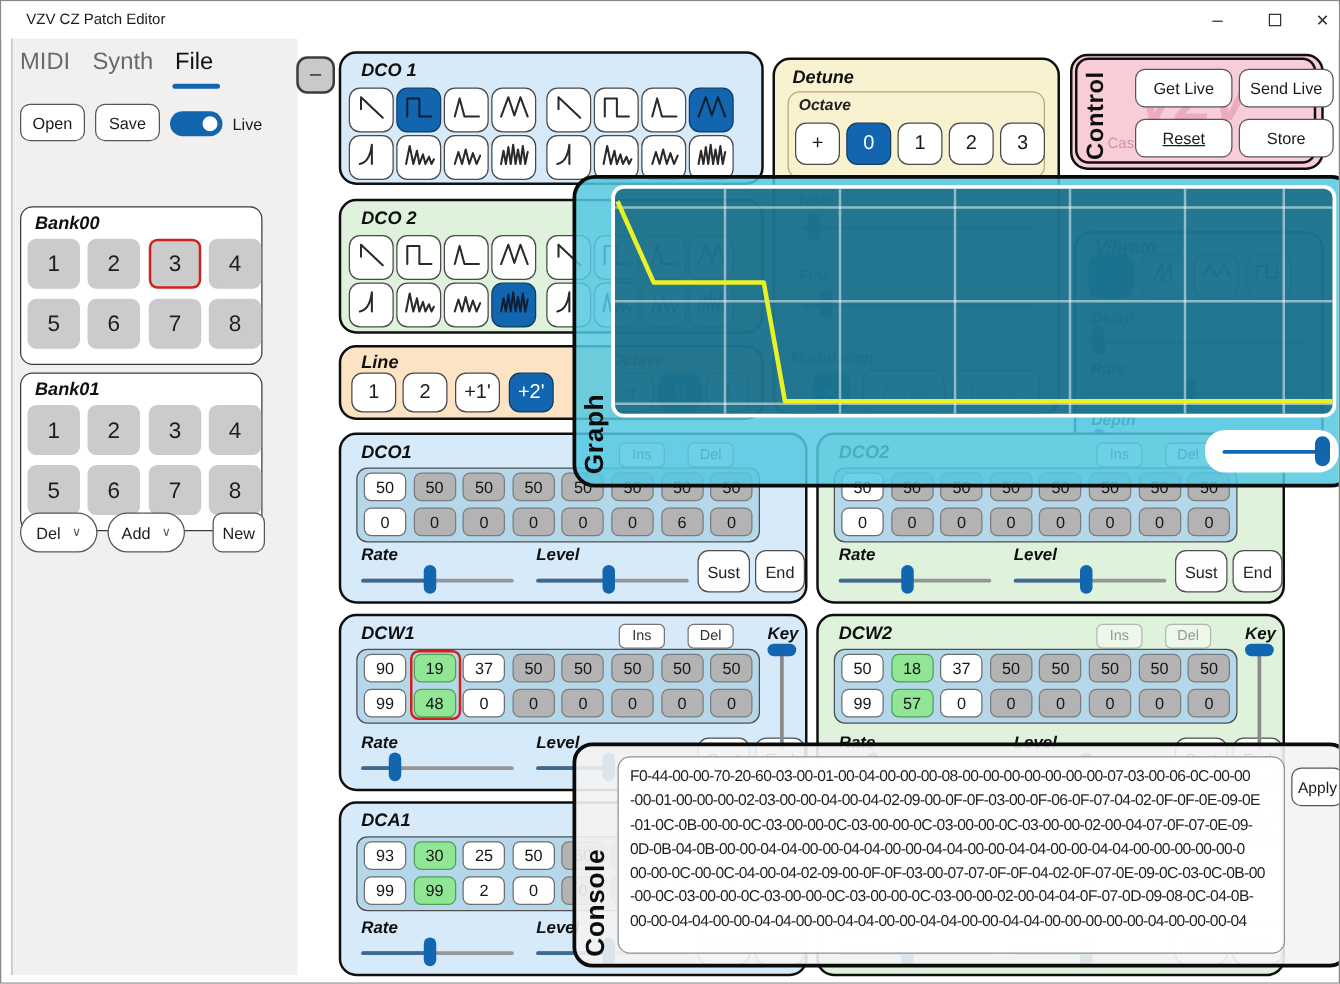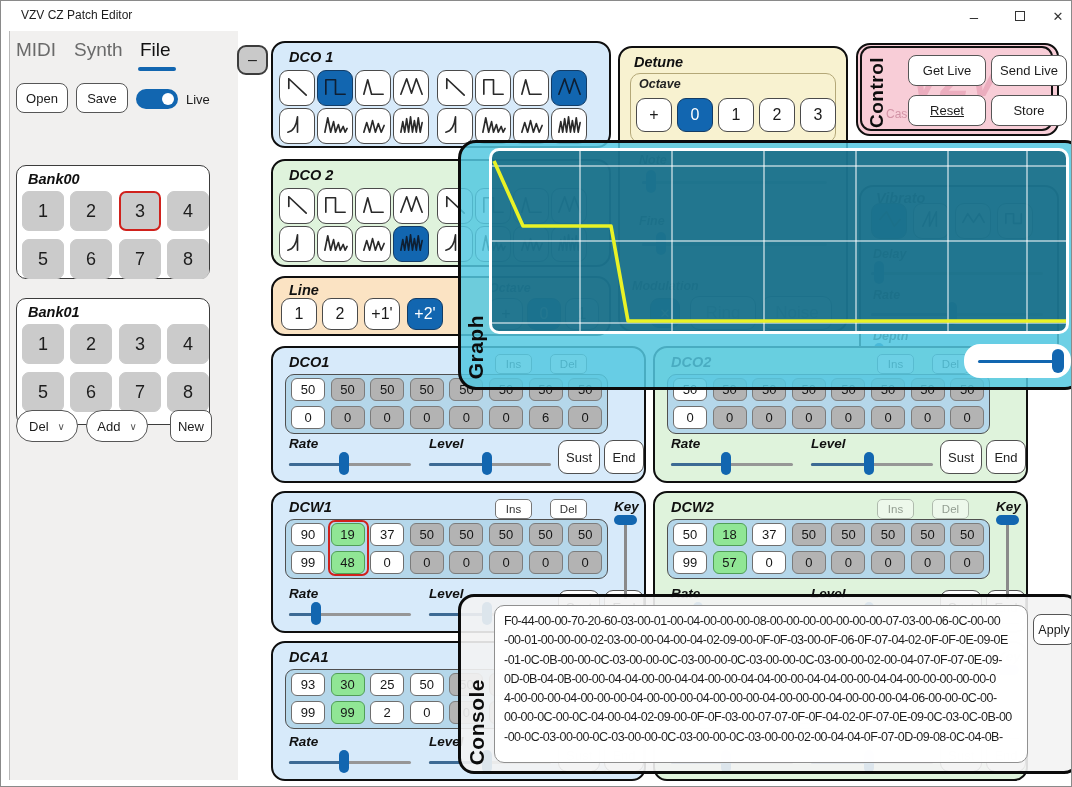--- a/index.html
+++ b/index.html
@@ -57,21 +57,21 @@
       <div class="tab" style="position: absolute; left: 6px; top: 8px;">MIDI</div>
       <div class="tab" style="position: absolute; left: 64px; top: 8px;">Synth</div>
       <div class="tab active" style="position: absolute; left: 130px; top: 8px;">File</div>
       <div style="position: absolute; left: 128px; top: 36px; width: 38px; height: 3.5px; background: rgb(18, 102, 176); border-radius: 2px;"></div>
       <div class="fbtn" style="position: absolute; left: 6px; top: 52px; width: 52px; height: 30px;">Open</div>
       <div class="fbtn" style="position: absolute; left: 66px; top: 52px; width: 52px; height: 30px;">Save</div>
       <div style="position: absolute; left: 126px; top: 58px; width: 42px; height: 20px; background: rgb(18, 102, 176); border-radius: 10px;">
         <div style="position: absolute; left: 26px; top: 4px; width: 12px; height: 12px; background: rgb(255, 255, 255); border-radius: 50%;"></div>
       </div>
       <div style="position: absolute; left: 176px; top: 61px; font-size: 13px; color: rgb(27, 27, 27);">Live</div>
-      <div style="position: absolute; left: 6px; top: 134px; width: 194px; height: 114px; background: rgb(255, 255, 255); border: 1.8px solid rgb(60, 60, 60); border-radius: 10px;">
+      <div style="position: absolute; left: 6px; top: 134px; width: 194px; height: 127px; background: rgb(255, 255, 255); border: 1.8px solid rgb(60, 60, 60); border-radius: 10px;">
         <div class="ptitle" style="position: absolute; left: 11px; top: 5px;">Bank00</div>
         <div class="bankbtn" style="position: absolute; left: 5px; top: 25px;">1</div>
         <div class="bankbtn" style="position: absolute; left: 53px; top: 25px;">2</div>
         <div class="bankbtn selred" style="position: absolute; left: 102px; top: 25px;">3</div>
         <div class="bankbtn" style="position: absolute; left: 150px; top: 25px;">4</div>
         <div class="bankbtn" style="position: absolute; left: 5px; top: 73px;">5</div>
         <div class="bankbtn" style="position: absolute; left: 53px; top: 73px;">6</div>
         <div class="bankbtn" style="position: absolute; left: 102px; top: 73px;">7</div>
         <div class="bankbtn" style="position: absolute; left: 150px; top: 73px;">8</div>
       </div>
@@ -610,19 +610,19 @@
         <div style="position: absolute; left: 88px; top: 5px; width: 12px; height: 24px; background: rgb(18, 102, 176); border-radius: 6px;"></div>
       </div>
     </div>
     <div style="position: absolute; left: 457px; top: 593px; width: 622px; height: 180px; background: rgba(243, 243, 243, 0.9); border: 3px solid rgb(11, 11, 11); border-radius: 16px;">
       <div class="vlabel" style="position: absolute; left: 4px; bottom: 6px; font-size: 21px;">Console</div>
       <div style="position: absolute; left: 33px; top: 8px; width: 534px; height: 158px; background: rgba(255, 255, 255, 0.96); border: 1.6px solid rgb(144, 144, 144); border-radius: 10px; padding: 6px 9px; overflow: hidden;">
         <div class="conline">F0-44-00-00-70-20-60-03-00-01-00-04-00-00-00-08-00-00-00-00-00-00-00-07-03-00-06-0C-00-00</div>
         <div class="conline">-00-01-00-00-00-02-03-00-00-04-00-04-02-09-00-0F-0F-03-00-0F-06-0F-07-04-02-0F-0F-0E-09-0E</div>
         <div class="conline">-01-0C-0B-00-00-0C-03-00-00-0C-03-00-00-0C-03-00-00-0C-03-00-00-02-00-04-07-0F-07-0E-09-</div>
         <div class="conline">0D-0B-04-0B-00-00-04-04-00-00-04-04-00-00-04-04-00-00-04-04-00-00-04-04-00-00-00-00-00-0</div>
-        <div class="conline">4-00-00-00-04-00-00-00-04-00-00-00-04-00-00-00-04-00-00-00-04-00-00-00-04-06-00-00-0C-00-</div>
         <div class="conline">00-00-0C-00-0C-04-00-04-02-09-00-0F-0F-03-00-07-07-0F-0F-04-02-0F-07-0E-09-0C-03-0C-0B-00</div>
         <div class="conline">-00-0C-03-00-00-0C-03-00-00-0C-03-00-00-0C-03-00-00-02-00-04-04-0F-07-0D-09-08-0C-04-0B-</div>
+        <div class="conline">00-00-04-04-00-00-04-04-00-00-04-04-00-00-04-04-00-00-04-04-00-00-00-00-00-04-00-00-00-04</div>
       </div>
       <div class="fbtn" style="position: absolute; left: 572px; top: 17px; width: 42px; height: 31px; font-size: 12.5px;">Apply</div>
     </div>
   </div>
 
 </body></html>

